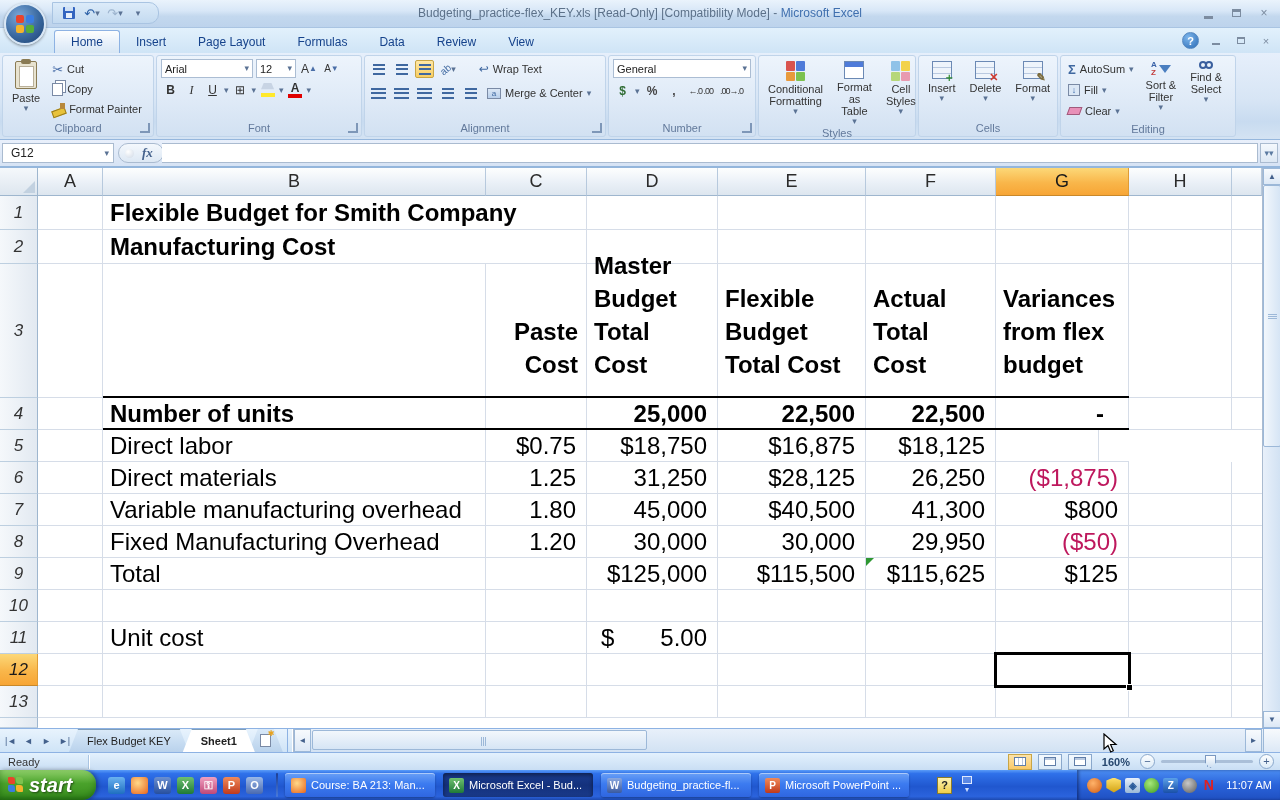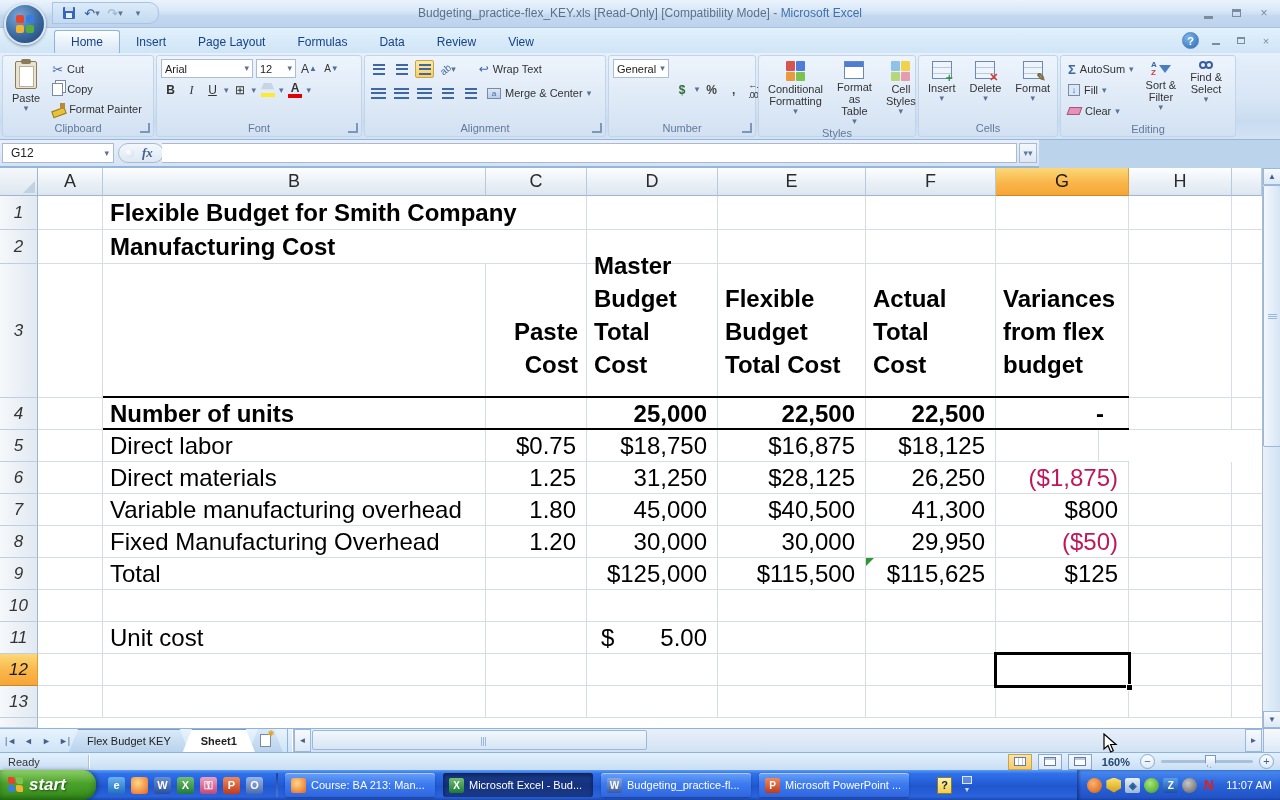--- a/index.html
+++ b/index.html
@@ -100,21 +100,21 @@
   .fill-ic{width:12px;height:12px;background:#dbe7f5;border:1px solid #7a8aa5;color:#2b5fa6;font-size:9px;display:flex;align-items:center;justify-content:center}
   .eraser{width:13px;height:8px;background:#e890b8;border:1px solid #a05a7c;transform:skewX(-20deg)}
   .az-ic{display:flex;flex-direction:column;font-size:8px;font-weight:bold;line-height:8px}
   .az-ic b:first-child{color:#3a63a8}.az-ic b:last-child{color:#c23a3a}
   .funnel{width:0;height:0;border-left:6px solid transparent;border-right:6px solid transparent;border-top:8px solid #4a7ec0}
   .binoc{display:flex}
   .binoc i{width:8px;height:8px;border-radius:50%;border:2px solid #3a5f9e;display:block}
   .binoc i+i{margin-left:-2px}
 
   
-  .fbar{position:absolute;top:140px;left:0;width:1039px;height:28px;background:linear-gradient(#e9f0fb,#d6e3f4);
+  .fbar{position:absolute;top:140px;left:0;width:1280px;height:28px;background:linear-gradient(#e9f0fb,#d6e3f4);
     border-bottom:2px solid #94b6dc;display:flex;align-items:center;padding:2px 2px}
   .namebox{width:112px;height:20px;background:#fff;border:1px solid #aabbd0;display:flex;align-items:center;padding:0 4px 0 8px;font-size:12px;color:#222}
   .namebox .dd{margin-left:auto}
   .fx-pill{height:20px;display:flex;align-items:center;background:linear-gradient(#f4f8fd,#dde8f4);border:1px solid #aabbd0;
     border-radius:10px;margin-left:4px;padding:0 10px 0 6px;gap:8px}
   .fx-dot{width:9px;height:9px;border-radius:50%;background:radial-gradient(circle at 35% 30%,#fff,#cfd9e6)}
   .fx{font-family:"Liberation Serif",serif;font-style:italic;font-weight:bold;font-size:13px;color:#44618c}
   .finput{flex:1;height:20px;background:#fff;border:1px solid #aabbd0;border-left:none;margin-left:-2px}
   .fchev{width:18px;height:20px;margin-left:2px;display:flex;align-items:center;justify-content:center;color:#5b7aa0;
     background:linear-gradient(#f4f8fd,#dde8f4);border:1px solid #aabbd0;font-size:9px}
@@ -192,21 +192,21 @@
   .ztrack{width:92px;height:3px;background:#aabfd8;border-radius:2px;position:relative}
   .znotch{position:absolute;left:50%;top:-4px;width:1px;height:11px;background:#8aa8cc}
   .zthumb{position:absolute;left:44px;top:-5px;width:11px;height:13px;background:linear-gradient(#fdfefe,#cfe0f2);border:1px solid #7a98c0;
     clip-path:polygon(0 0,100% 0,100% 60%,50% 100%,0 60%)}
 
   
   .taskbar{position:absolute;top:770px;left:0;width:1280px;height:30px;
     background:linear-gradient(#5a9cf8,#2f71ea 12%,#2057cf 55%,#2b63dd 88%,#1c49b0);display:flex;align-items:center}
   .startbtn{height:30px;width:96px;border-radius:0 14px 14px 0;display:flex;align-items:center;gap:5px;padding:0 14px 0 8px;
     background:linear-gradient(#8fd06a,#4aa22b 45%,#3c9220 85%,#2f7d18);box-shadow:inset 0 -3px 6px rgba(0,60,0,.35),2px 0 4px rgba(0,0,0,.35);
-    color:#fff;font-weight:bold;font-style:italic;font-size:17px;text-shadow:1px 1px 2px rgba(0,0,0,.5)}
+    color:#fff;font-weight:bold;font-style:italic;font-size:20px;text-shadow:1px 1px 2px rgba(0,0,0,.5)}
   .flag{width:16px;height:16px;display:grid;grid-template-columns:7px 7px;grid-template-rows:7px 7px;gap:1px}
   .flag i{display:block;border-radius:1px 3px 1px 3px}
   .flag i:nth-child(1){background:#e8442c}.flag i:nth-child(2){background:#7cc24f}
   .flag i:nth-child(3){background:#3a7de0}.flag i:nth-child(4){background:#f4b32c}
   .qlaunch{display:flex;align-items:center;gap:6px;padding:0 10px 0 12px}
   .ql{width:17px;height:17px;border-radius:3px;display:flex;align-items:center;justify-content:center;font-size:11px;font-weight:bold;color:#fff}
   .tdiv{width:2px;height:24px;background:linear-gradient(#1c3e93,#4a7bdb);margin:0 3px;border-radius:1px}
   .taskbtn{width:150px;height:24px;margin:0 4px;border-radius:3px;display:flex;align-items:center;gap:5px;padding:0 6px;
     background:linear-gradient(#6aa0f6,#3c7bf0 45%,#2f66e0);box-shadow:inset 0 1px 0 rgba(255,255,255,.45),0 1px 2px rgba(0,0,0,.3);
     color:#fff;font-size:11px;white-space:nowrap;overflow:hidden}
@@ -403,21 +403,21 @@
             </span>
         </div>
       </div>
       <div class="glabel">
           <span>Alignment</span>
           <span class="dlg"></span>
         </div>
     </div>
 
     <div class="grp" style="width:148px">
-      <div class="gc" style="align-items:stretch;gap:4px">
+      <div class="gc" style="flex-direction:column;align-items:stretch;gap:4px">
         <div class="combo">
             <span>General</span>
             <span class="dd">▾</span>
           </div>
         <div style="display:flex;gap:3px;align-items:center">
           <span class="fbtn num-ic">$</span>
             <span class="dd">▾</span>
           <span class="fbtn num-ic" style="color:#444">%</span>
           <span class="fbtn num-ic" style="color:#444">,</span>
           <span class="fbtn dec-ic">←.0 .00</span>

